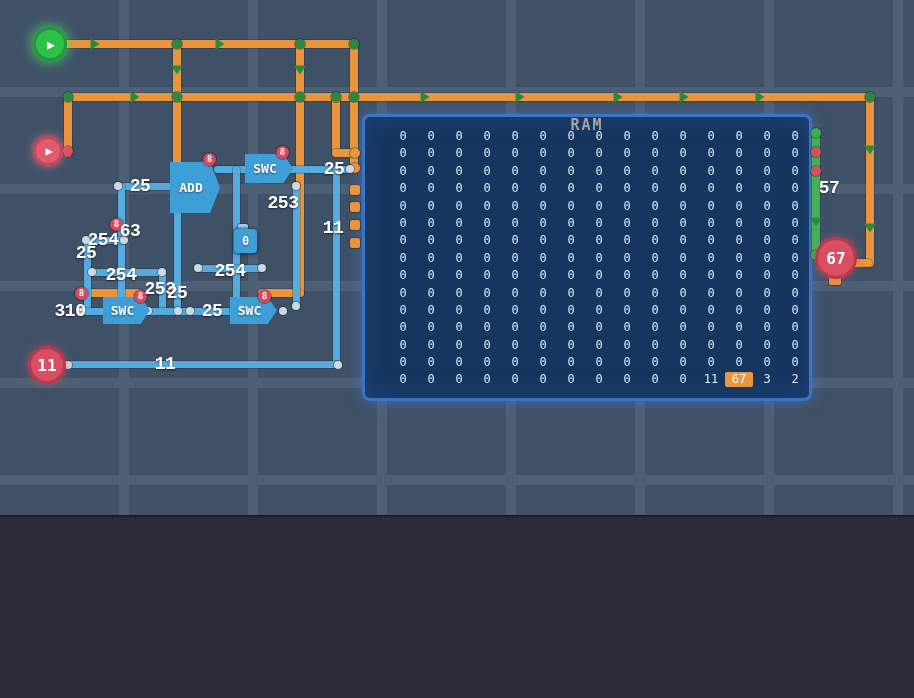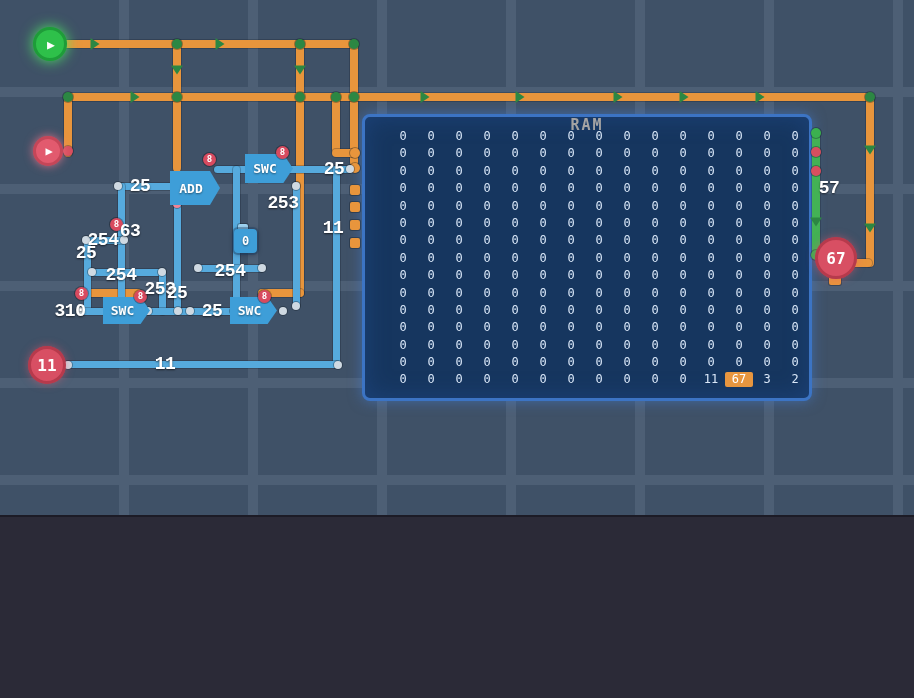--- a/index.html
+++ b/index.html
@@ -414,21 +414,21 @@
       <div class="arr r" style="left: 425px; top: 97px;"></div>
       <div class="arr r" style="left: 520px; top: 97px;"></div>
       <div class="arr r" style="left: 618px; top: 97px;"></div>
       <div class="arr r" style="left: 684px; top: 97px;"></div>
       <div class="arr r" style="left: 760px; top: 97px;"></div>
       <div class="arr d" style="left: 177px; top: 70px;"></div>
       <div class="arr d" style="left: 300px; top: 70px;"></div>
       <div class="arr d" style="left: 870px; top: 150px;"></div>
       <div class="arr d" style="left: 870px; top: 228px;"></div>
       <div class="arr d" style="left: 816px; top: 222px;"></div>
-      <div class="comp" style="left: 170px; top: 162px; width: 50px; height: 34px; margin-top: 9px;">ADD</div>
+      <div class="comp" style="left: 170px; top: 162px; width: 50px; height: 51px;">ADD</div>
       <div class="comp" style="left: 245px; top: 154px; width: 48px; height: 29px;">SWC</div>
       <div class="comp" style="left: 103px; top: 297px; width: 47px; height: 27px;">SWC</div>
       <div class="comp" style="left: 230px; top: 297px; width: 47px; height: 27px;">SWC</div>
       <div class="comp comp-sq" style="left: 234px; top: 229px; width: 23px; height: 24px;">0</div>
       <div class="badge" style="left: 203px; top: 153px;">8</div>
       <div class="badge" style="left: 276px; top: 146px;">8</div>
       <div class="badge" style="left: 110px; top: 218px;">8</div>
       <div class="badge" style="left: 75px; top: 287px;">8</div>
       <div class="badge" style="left: 134px; top: 290px;">8</div>
       <div class="badge" style="left: 258px; top: 290px;">8</div>

